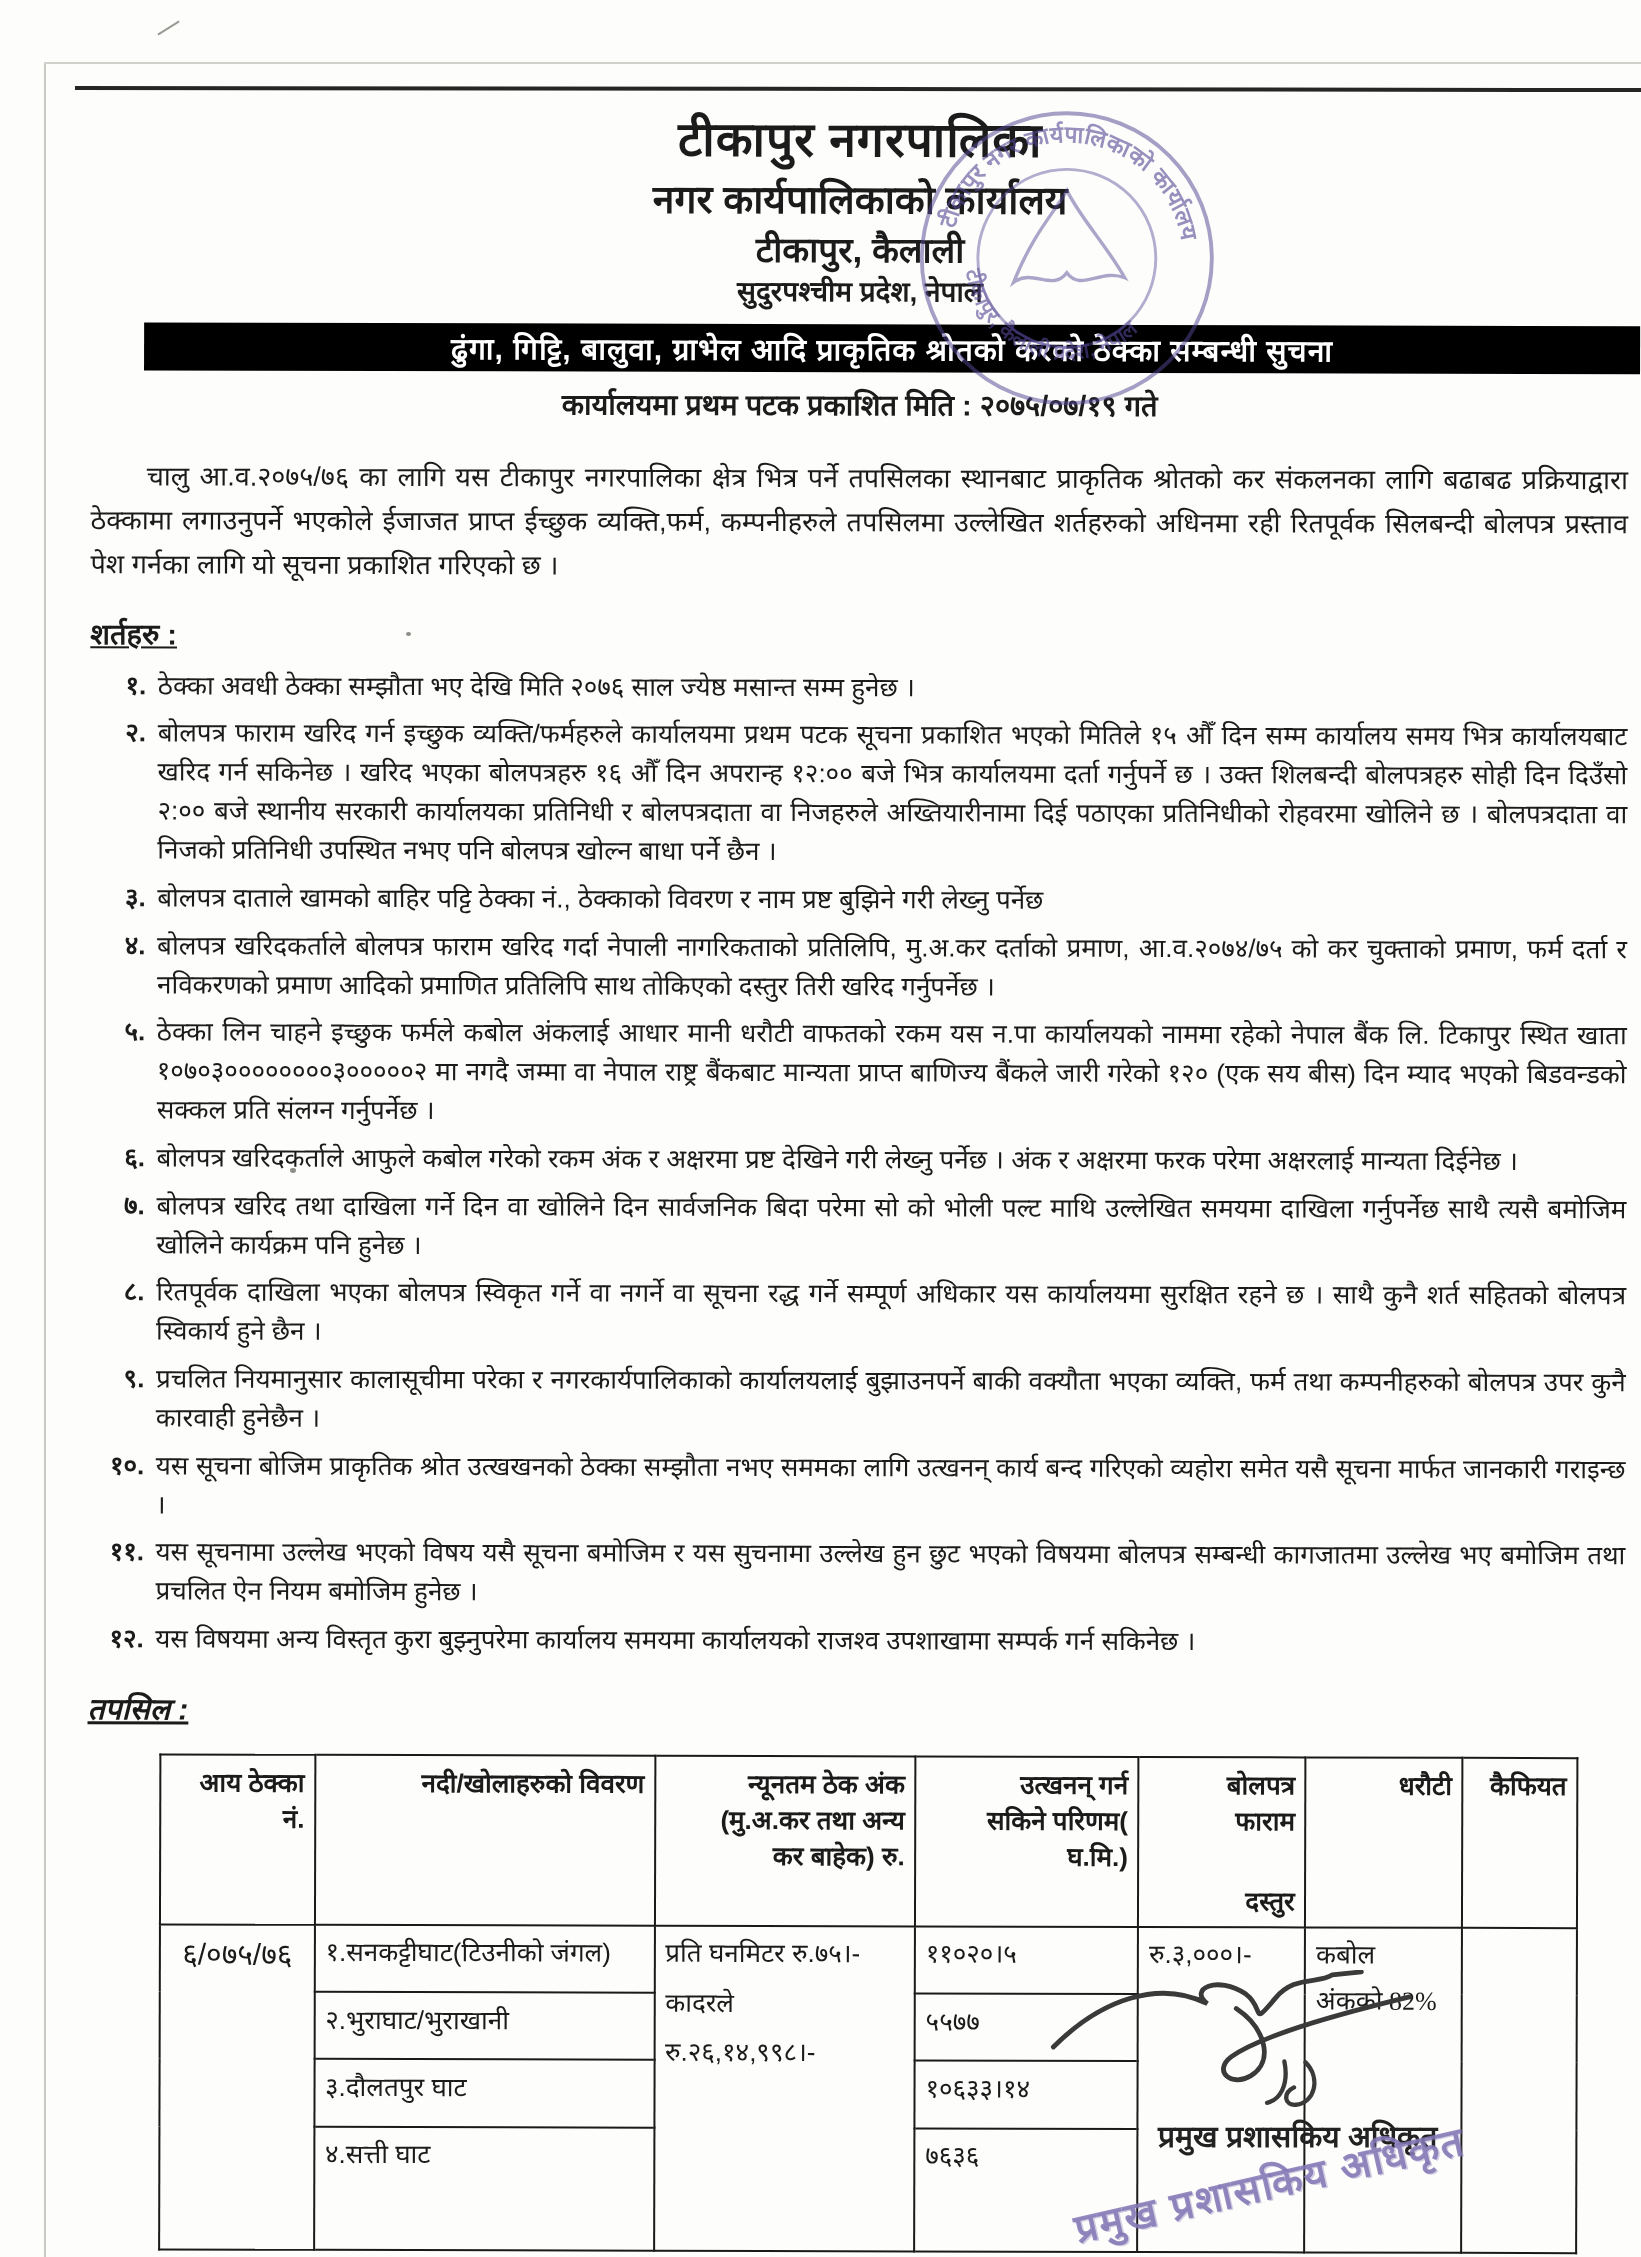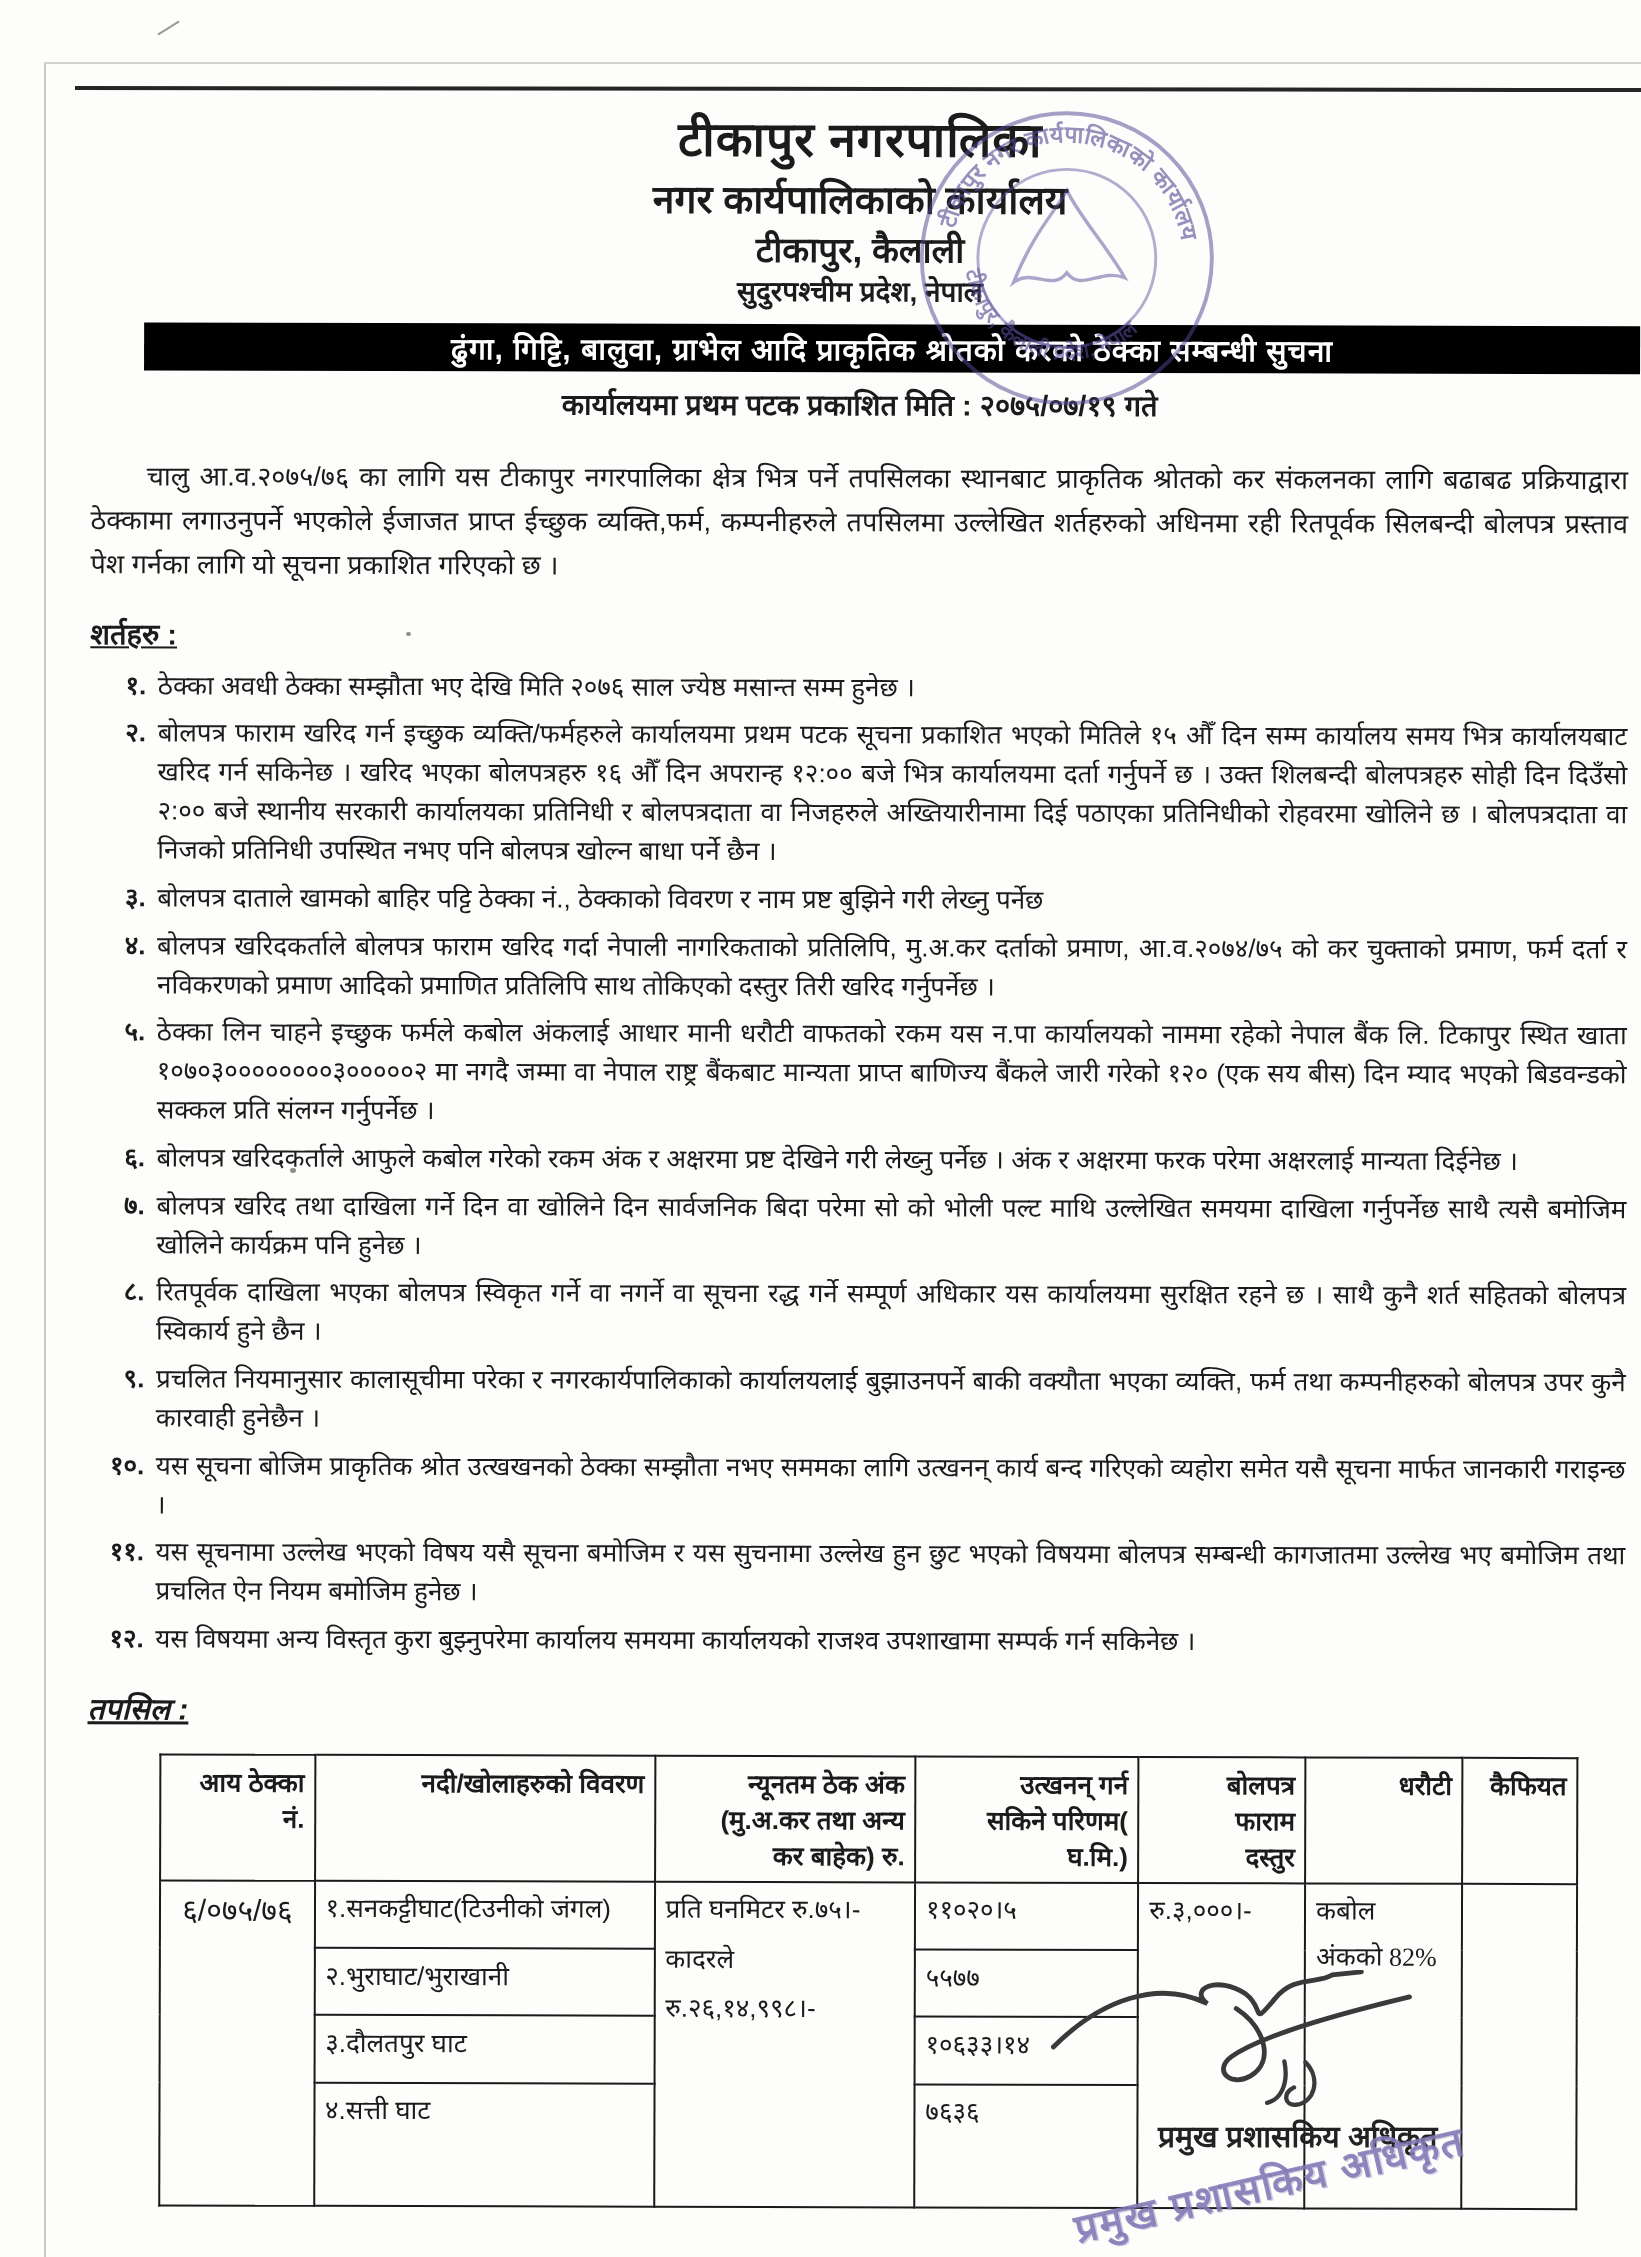--- a/index.html
+++ b/index.html
@@ -209,21 +209,21 @@
             <span class="th-line">कर बाहेक) रु.</span>
           </th>
           <th>
             <span class="th-line">उत्खनन्  गर्न</span>
             <span class="th-line">सकिने  परिणम(</span>
             <span class="th-line">घ.मि.)</span>
           </th>
           <th>
             <span class="th-line">बोलपत्र</span>
             <span class="th-line">फाराम</span>
-            <span class="th-line" style="padding-left:27px;">दस्तुर</span>
+            <span class="th-line" style="padding-left:27px;margin-top:44px;">दस्तुर</span>
           </th>
           <th>
             <span class="th-line">धरौटी</span>
           </th>
           <th class="center-th">
             <span class="th-line">कैफियत</span>
           </th>
         </tr>
       </thead>
       <tbody>

